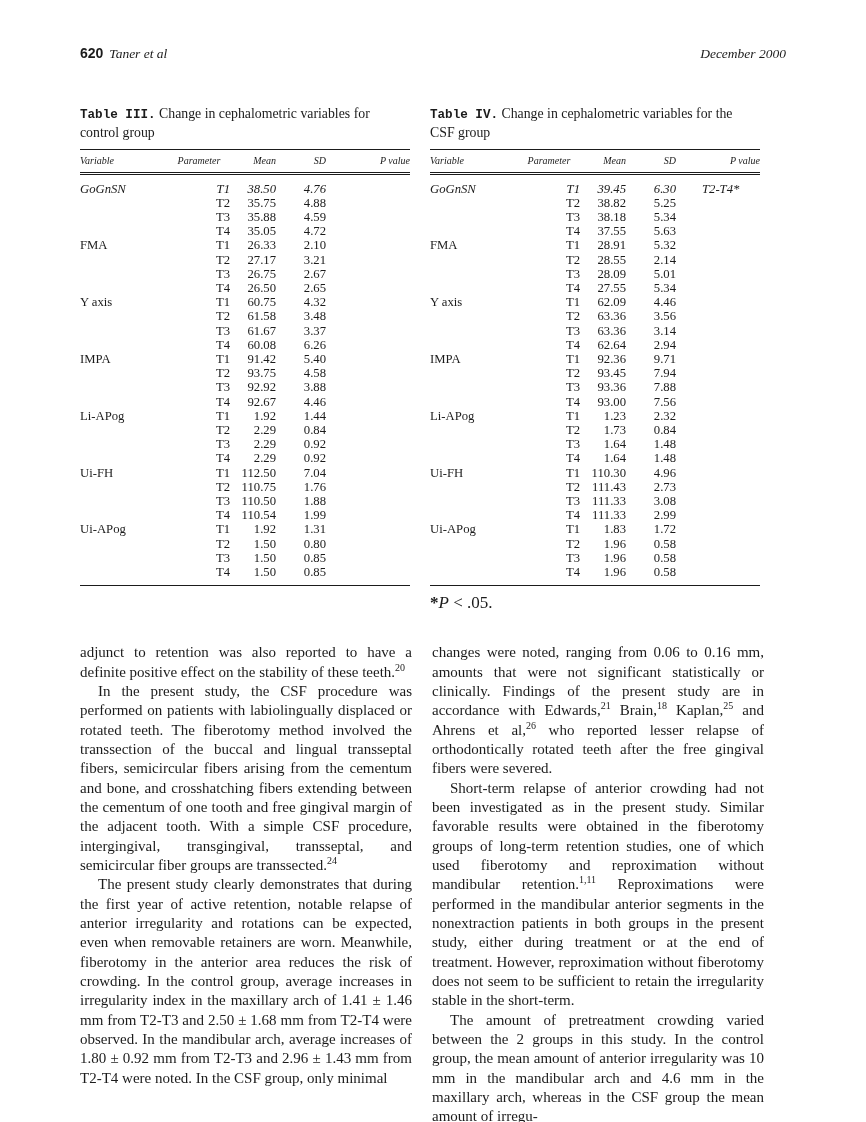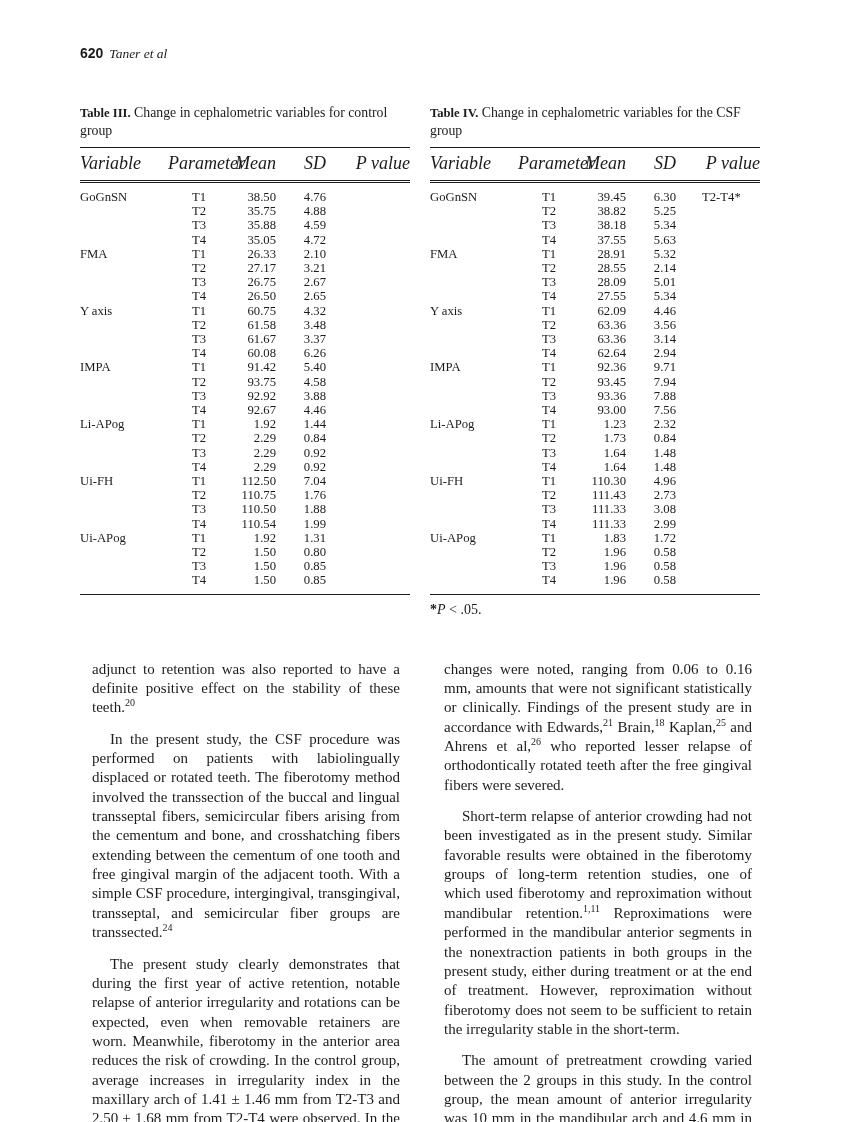--- a/index.html
+++ b/index.html
@@ -46,91 +46,92 @@
     gap:20px;
     margin-top:42px;
   }
   .table-block { width:330px; }
   .tbl-title {
     font-size:13.8px;
     line-height:17px;
     margin:0 0 8px 0;
   }
   .tbl-label {
-    font-family:Liberation Serif, serif;
+    font-family:Liberation Mono, monospace;
     font-weight:bold;
     font-size:12.6px;
   }
   table.data-table {
     width:100%;
     border-collapse:collapse;
     border-top:1px solid #1b1b1b;
     border-bottom:1.5px solid #1b1b1b;
     table-layout:fixed;
   }
   table.data-table thead th {
     font-style:italic;
     font-weight:normal;
-    font-size:18px;
+    font-size:10px;
     padding:5px 0 6px 0;
     border-bottom:3px double #1b1b1b;
   }
   table.data-table th:nth-child(1) { width:88px; text-align:left; }
   table.data-table th:nth-child(2) { width:62px; text-align:center; }
   table.data-table th:nth-child(3) { width:46px; text-align:right; }
   table.data-table th:nth-child(4) { width:50px; text-align:right; }
   table.data-table th:nth-child(5) { text-align:right; padding-left:26px; }
   table.data-table tbody td {
     font-size:12.7px;
     line-height:14.2px;
     height:14.2px;
     padding:0;
     white-space:nowrap;
   }
-  table.data-table tbody tr:first-child td { padding-top:7px; }
+  table.data-table tbody tr:first-child td { padding-top:7px;font-style:italic; }
   table.data-table tbody tr:last-child td { padding-bottom:6px; }
   table.data-table td:nth-child(1) { text-align:left; }
-  table.data-table td:nth-child(2) { text-align:center; }
+  table.data-table td:nth-child(2) { text-align:right; }
   table.data-table td:nth-child(3) { text-align:right; }
   table.data-table td:nth-child(4) { text-align:right; }
   table.data-table td:nth-child(5) { text-align:left; padding-left:26px; }
   .tbl-footnote {
-    font-size:14px;
+    font-size:17px;
     margin-top:7px;
   }
   .tbl-footnote i { font-style:italic; }
   .tbl-footnote b { font-weight:bold; font-style:normal; }
 
   
   .body-row {
     display:flex;
     gap:20px;
     margin-top:30px;
   }
   .col {
     width:332px;
     text-align:justify;
     font-size:15px;
     line-height:19.35px;
   }
-  .col p { margin:12px; }
+  .col p { margin:0; }
   .col p.indent { text-indent:18px; }
   sup { font-size:10px; line-height:0; }
 </style>
 </head>
 <body>
 
 <div class="page">
   <div class="content">
 
     <div class="page-header">
       <div class="ph-left">
         <span class="page-num">620</span><span class="running-authors">Taner et al</span>
       </div>
       <div class="ph-right">
+        <div>December 2000</div>
       </div>
     </div>
 
     <div class="tables-row">
 
       <div class="table-block">
         <p class="tbl-title">
           <span class="tbl-label">Table III.</span>
           <span>Change in cephalometric variables for control group</span>
         </p>

